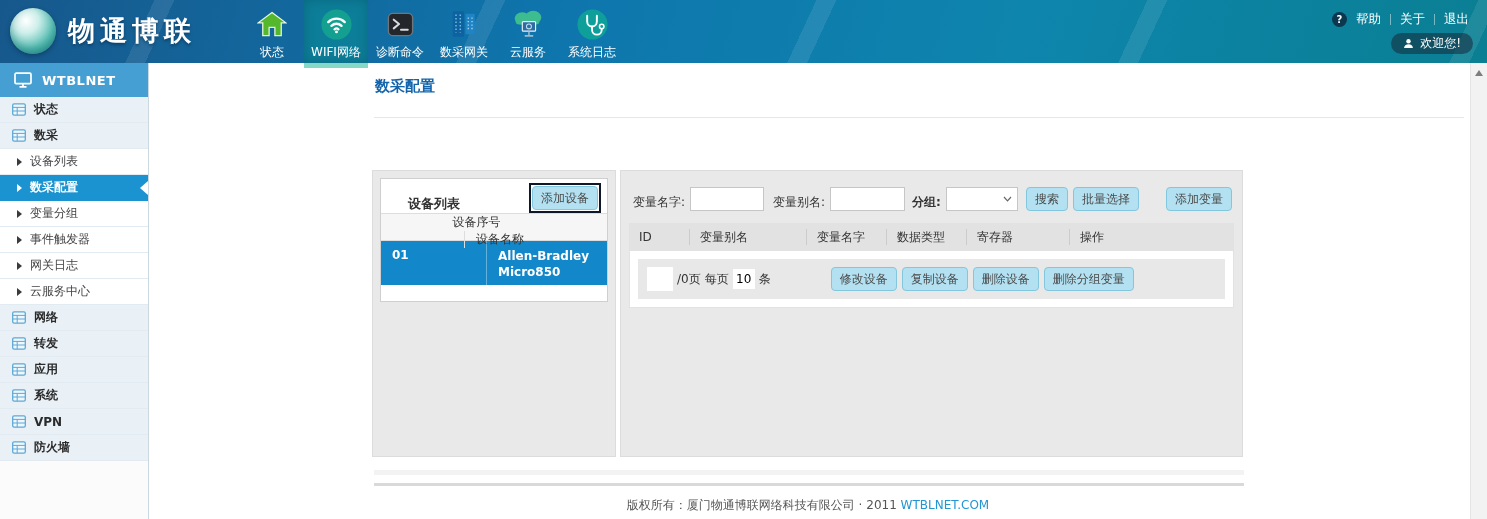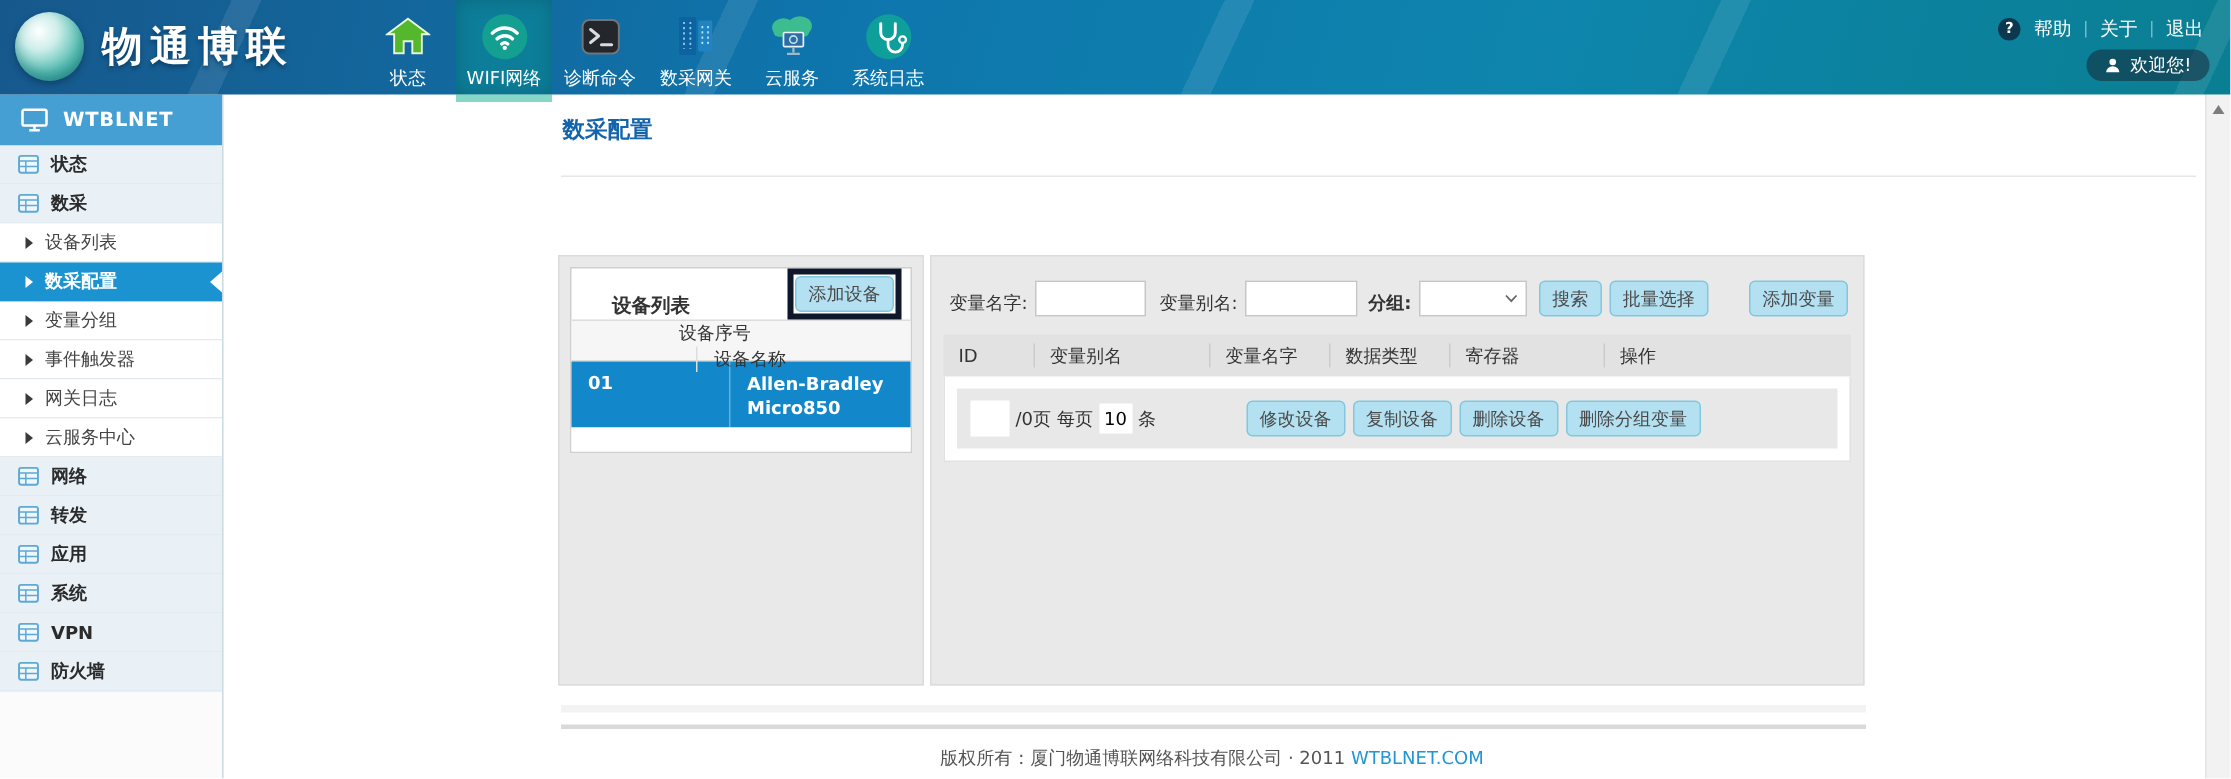--- a/index.html
+++ b/index.html
@@ -78,21 +78,21 @@
     font-family:inherit; }
   .btn-sm { height:24px; padding:0 8px; }
 
   
   .device-panel { position:absolute; left:223px; top:107px; width:244px; height:287px;
     background:#e9e9e9; border:1px solid #dcdcdc; }
   .device-card { margin:7px; background:#fff; border:1px solid #cfcfcf; }
   .device-card-header { height:34px; display:flex; align-items:flex-end; justify-content:space-between;
     padding:0 6px 0 11px;margin-left:16px; }
   .device-card-title { font-size:13px; font-weight:bold; color:#333; }
-  .red-box { border:4px solid #0f172a; padding:1px; display:inline-block; }
+  .red-box { border:2px solid #0f172a; padding:1px; display:inline-block; }
   .dev-cols, .dev-row { display:flex; font-size:12px; }
   .dev-cols { height:28px; background:#f6f6f6; border-top:1px solid #ddd; border-bottom:1px solid #ddd;
     color:#333; align-items:center;flex-direction:column; }
   .dev-c1 { width:105px; padding-left:11px; flex:0 0 auto; }
   .dev-c2 { flex:1; padding-left:11px; border-left:1px solid #ddd; }
   .dev-row.selected { background:#1287c9; color:#fff; font-weight:bold; min-height:44px;
     align-items:stretch; cursor:pointer; }
   .dev-row.selected .dev-c1 { padding-top:7px; }
   .dev-row.selected .dev-c2 { border-left:1px solid rgba(255,255,255,.35); padding-top:7px;
     padding-right:8px; line-height:1.35; }

